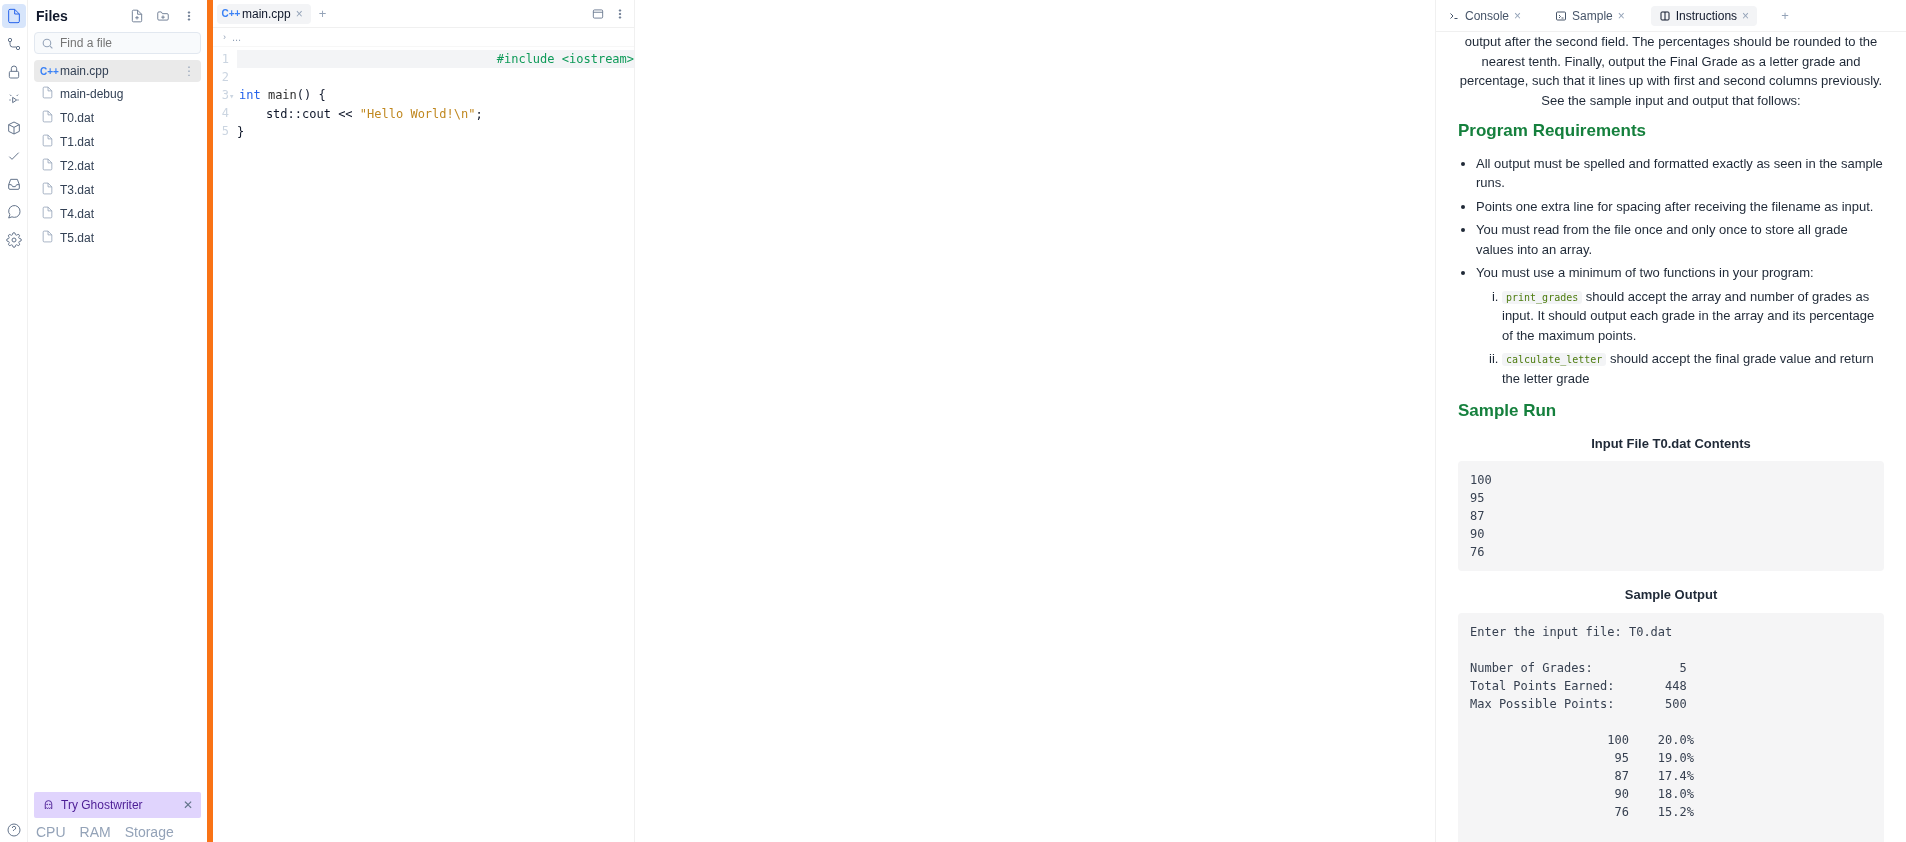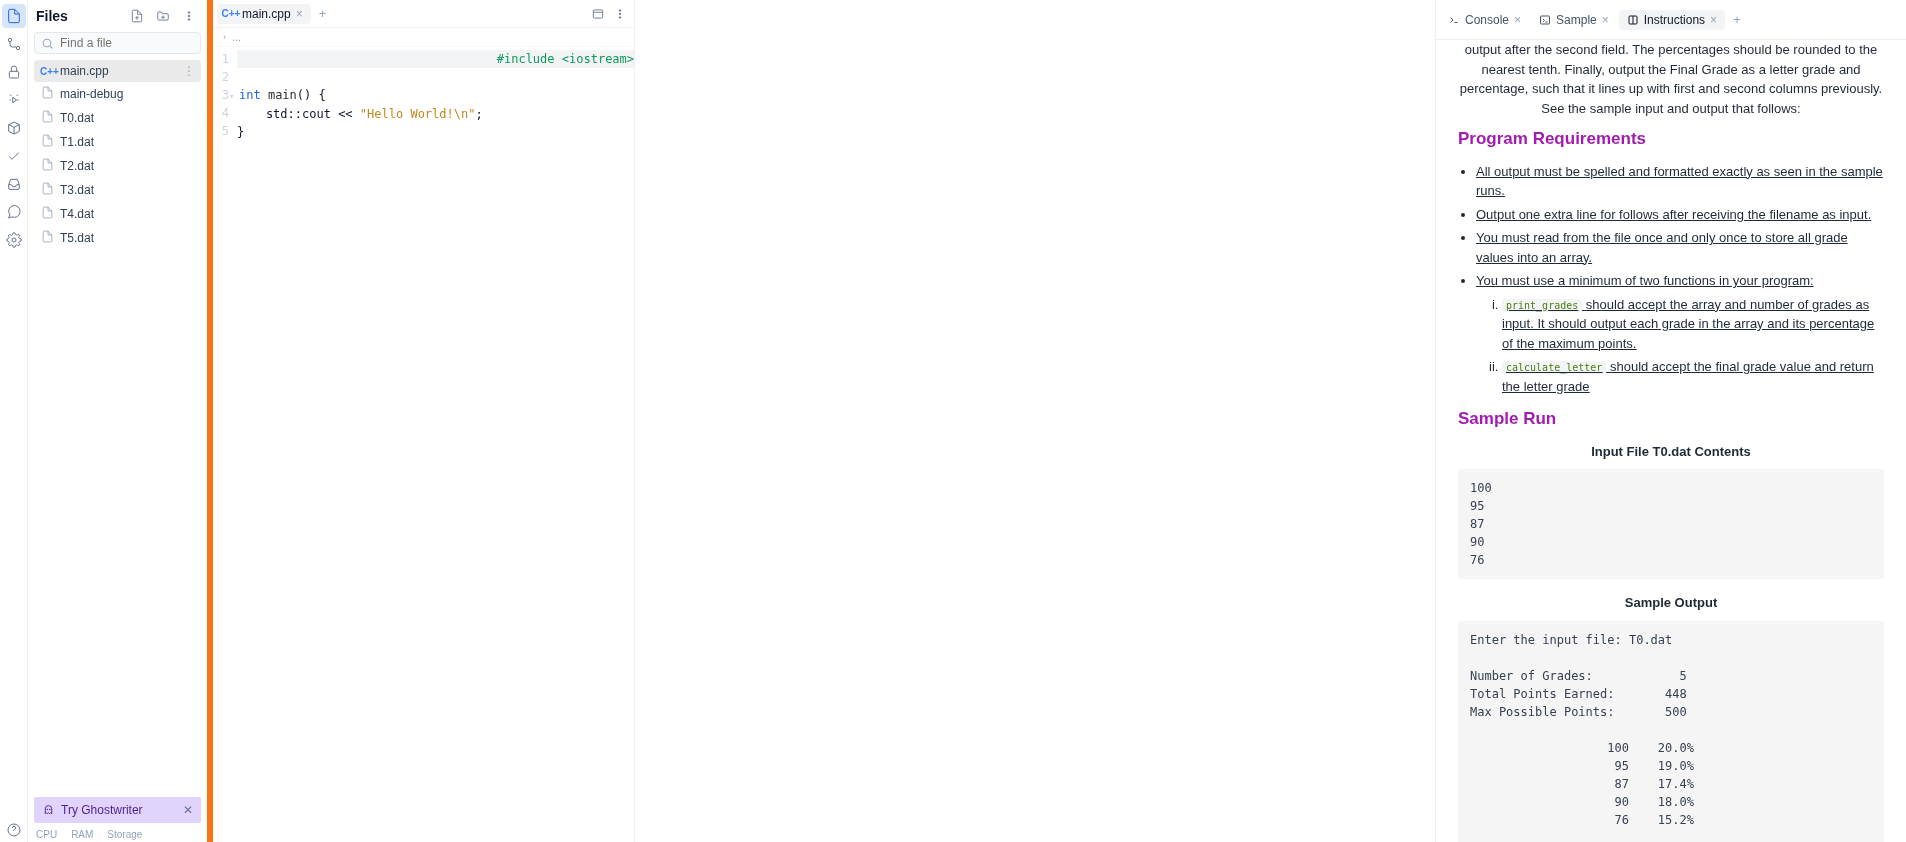--- a/index.html
+++ b/index.html
@@ -26,21 +26,21 @@
 .file-item { display: flex; align-items: center; gap: 6px; padding: 4px 6px; border-radius: 4px; cursor: pointer; font-size: 12px; color: #334155; }
 .file-item.active { background: #eaeaea; }
 .file-item .more { margin-left: auto; opacity: 0; color: #94a3b8; }
 .file-item.active .more, .file-item:hover .more { opacity: 1; }
 .file-icon { width: 14px; text-align: center; }
 .cpp-icon { color: #3b82f6; font-weight: 600; font-size: 10px; }
 .doc-icon svg { width: 13px; height: 13px; stroke: #94a3b8; fill: none; stroke-width: 1.5; }
 .ghost-bar { margin: 6px; padding: 6px 8px; background: #e0d4fd; border-radius: 2px; display: flex; align-items: center; gap: 6px; font-size: 12px; color: #4c1d95; position: relative; }
 .ghost-bar .gx { margin-left: auto; cursor: pointer; color: #64748b; }
 .ghost-bar svg { width: 13px; height: 13px; }
-.stats { display: flex; gap: 14px; padding: 0 8px 2px; font-size: 10px; color: #94a3b8; }
+.stats { display: flex; gap: 14px; padding: 0 8px 2px; font-size: 14px; color: #94a3b8; }
 
 
 .editor-col { flex: 1; display: flex; flex-direction: column; border-right: 1px solid #f0f0f0; min-width: 0; }
 .tab-bar { display: flex; align-items: center; height: 28px; border-bottom: 1px solid #f0f0f0; padding: 0 4px; gap: 2px; }
 .tab { display: flex; align-items: center; gap: 5px; padding: 3px 8px; font-size: 12px; border-radius: 4px; cursor: pointer; color: #475569; }
 .tab.active { background: #f3f4f6; color: #0f172a; }
 .tab .tab-x { color: #94a3b8; font-size: 12px; }
 .tab-icon { width: 12px; height: 12px; display: inline-flex; align-items: center; justify-content: center; }
 .tab-plus { color: #94a3b8; padding: 2px 6px; cursor: pointer; }
 .tab-spacer { flex: 1; }
@@ -52,25 +52,25 @@
 .code div { line-height: 18px; white-space: pre; }
 .code .hl { background: #f3f4f6; text-align: right; }
 .kw { color: #2563eb; }
 .fn { color: #2f2f2f; }
 .str { color: #c08820; }
 .pre { color: #0e9a58; }
 .fold-tri { color: #cbd5e1; margin-right: 2px; font-size: 9px; display:inline-block; width:0; position:relative; left:-8px; }
 
 
 .right-col { width: 470px; display: flex; flex-direction: column; }
-.right-tabs { display: flex; align-items: center; height: 40px; border-bottom: 1px solid #f0f0f0; padding: 0 4px; gap: 2px; }
+.right-tabs { display: flex; align-items: center; height: 32px; border-bottom: 1px solid #f0f0f0; padding: 0 4px; gap: 18px; }
 .instructions { flex: 1; overflow: auto; padding: 0 22px 20px; font-size: 13px; color: #1f2937; line-height: 1.5; }
-.instructions h2 { font-size: 17px; font-weight: 600; margin: 0 0 10px; color: #a21caf; }
+.instructions h2 { font-size: 17px; font-weight: 600; margin: 0 0 10px; color: #15803d; }
 .instructions ul { padding-left: 18px; margin-bottom: 10px; }
-.instructions li { margin-bottom: 4px; text-decoration: underline; }
+.instructions li { margin-bottom: 4px; }
 .instructions ol { padding-left: 20px; }
 .instructions ol.roman { list-style: lower-roman; padding-left: 26px; margin-top: 4px; }
 .instructions code.inline { background: #f3f4f6; color: #4d7c0f; padding: 1px 4px; border-radius: 3px; font-family: monospace; font-size: 10px; }
 .instructions p { margin-bottom: 8px; text-align: center; }
 .codeblock { background: #f5f5f6; padding: 10px 12px; border-radius: 4px; font-family: "SFMono-Regular", Consolas, monospace; font-size: 12px; white-space: pre; color: #374151; margin: 8px 0 14px; overflow-x: auto; line-height: 1.5; }
 .subhead { font-weight: 600; margin: 6px 0; }
 
 
 svg { flex-shrink: 0; }
 </style>
@@ -335,21 +335,21 @@
       </div>
       <span class="tab-plus">+</span>
     </div>
 
     <div class="instructions">
       <p>output after the second field. The percentages should be rounded to the nearest tenth. Finally, output the Final Grade as a letter grade and percentage, such that it lines up with first and second columns previously. See the sample input and output that follows:</p>
 
       <h2>Program Requirements</h2>
       <ul>
         <li>All output must be spelled and formatted exactly as seen in the sample runs.</li>
-        <li>Output one extra line for follows after receiving the filename as input.</li>
+        <li>Points one extra line for spacing after receiving the filename as input.</li>
         <li>You must read from the file once and only once to store all grade values into an array.</li>
         <li>
           <span>You must use a minimum of two functions in your program:</span>
           <ol class="roman">
             <li><code class="inline">print_grades</code><span> should accept the array and number of grades as input. It should output each grade in the array and its percentage of the maximum points.</span></li>
             <li><code class="inline">calculate_letter</code><span> should accept the final grade value and return the letter grade</span></li>
           </ol>
         </li>
       </ul>
 

